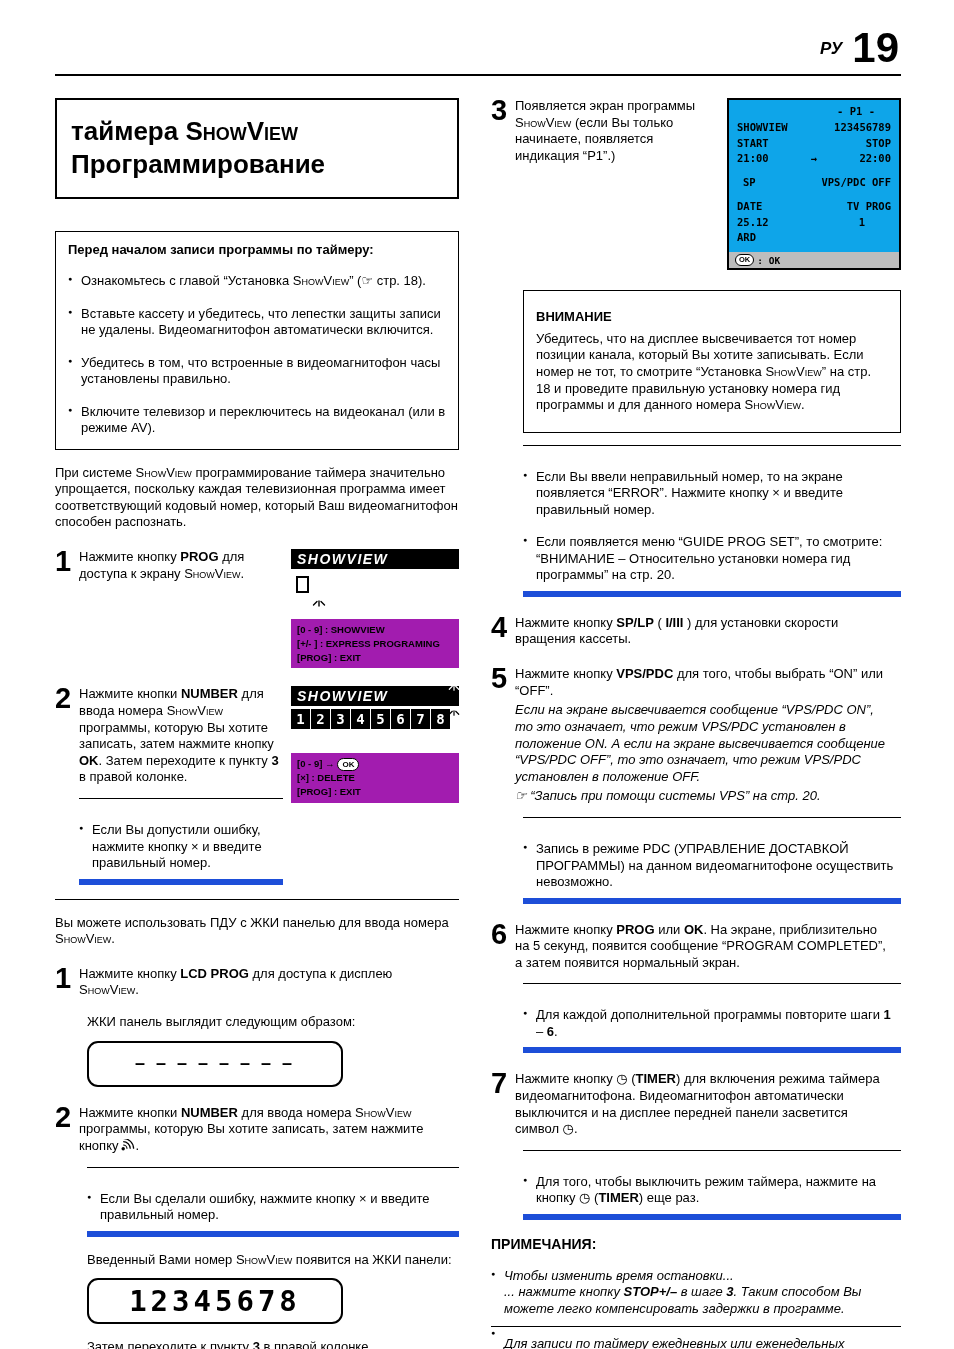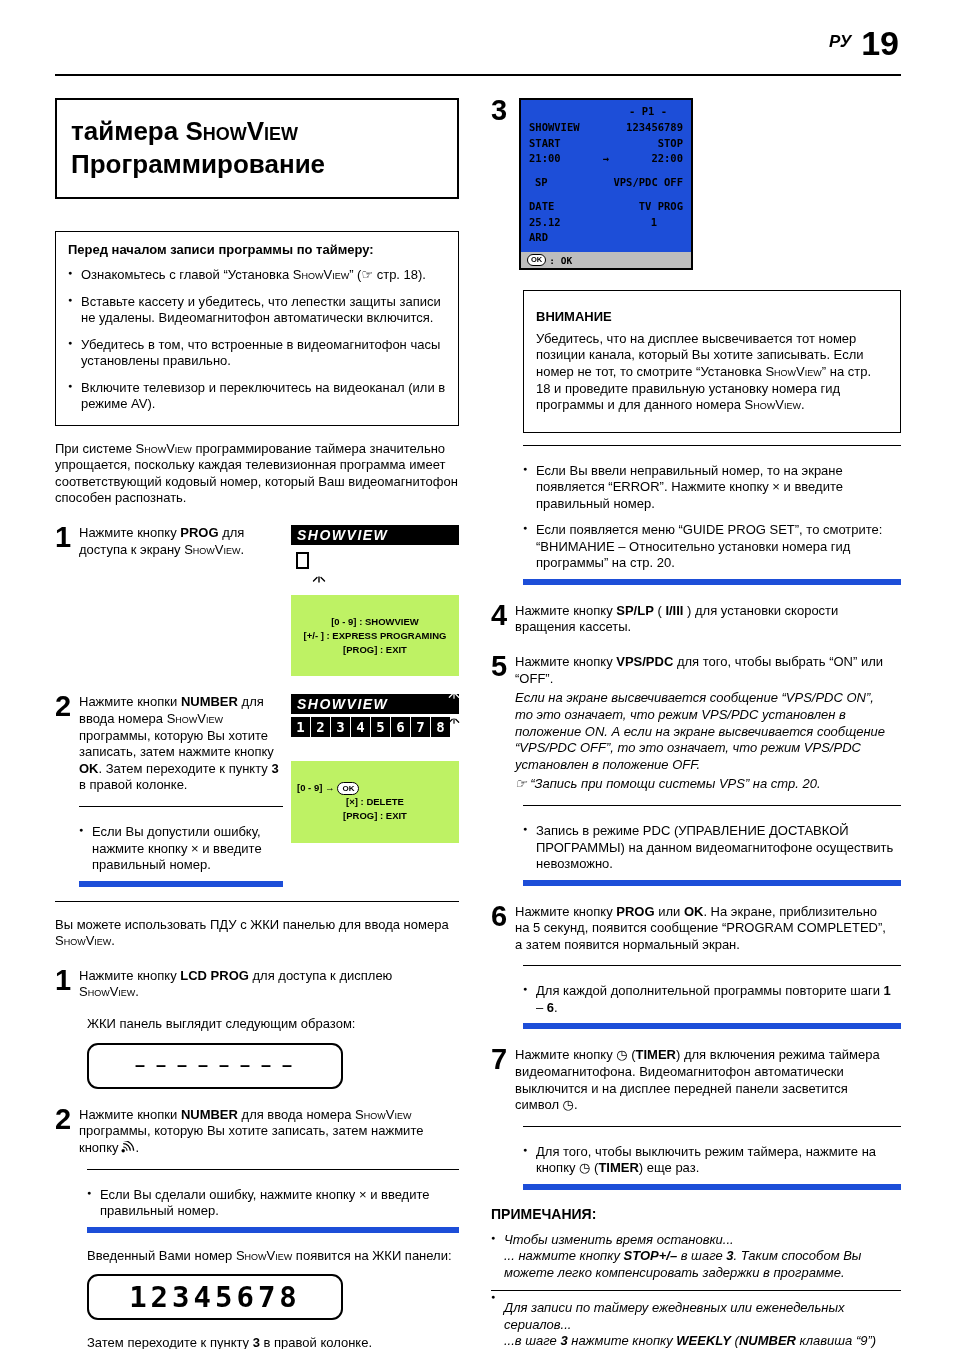--- a/index.html
+++ b/index.html
@@ -9,74 +9,74 @@
     font-family:"Liberation Sans", sans-serif; font-size:13px;
     padding:24px 53px 18px 55px; position:relative; overflow:hidden;
   }
   .bold{ font-weight:bold; }
   .sv{ font-variant:small-caps; }
 
   
   .pagehead{ text-align:right; padding-right:2px; height:48px; }
   .lang{ font-style:italic; font-weight:bold; font-size:17px; margin-right:10px;
          display:inline-block; transform:translateY(-8px); }
-  .pnum{ font-size:34px; font-weight:bold; }
+  .pnum{ font-size:42px; font-weight:bold; }
   .toprule{ border-top:2px solid #000; margin-top:2px; }
 
   
   .cols{ display:flex; gap:32px; margin-top:22px; align-items:flex-start; }
   .colL{ flex:0 0 404px; max-width:404px; }
   .colR{ flex:1; min-width:0; }
 
   
   .titlebox{ border:2px solid #000; padding:15px 14px 17px; font-size:26px;
              font-weight:bold; line-height:1.25; }
   .prepbox{ border:1.5px solid #000; padding:10px 12px 12px; margin-top:32px; }
   .blist{ list-style:none; }
-  .blist li{ position:relative; padding-left:13px; margin-top:10px; line-height:1.27; }
+  .blist li{ position:relative; padding-left:13px; margin-top:16px; line-height:1.27; }
   .blist li::before{ content:"●"; position:absolute; left:0; top:2px; font-size:7px; }
   .para{ margin-top:15px; line-height:1.28; }
 
   .step{ display:flex; margin-top:18px; align-items:flex-start; }
   .snum{ flex:0 0 24px; font-size:29px; font-weight:bold; line-height:1; margin-top:-2px; }
   .smain{ flex:1; min-width:0; padding-right:8px; }
   .stext{ line-height:1.28; }
   .note{ border-top:1px solid #000; border-bottom:6px solid #1d4ed8; padding:7px 0; margin-top:12px; }
   .ind32{ margin-left:32px; }
   .rule{ border-top:1px solid #000; margin-top:14px; }
 
   
   .screen{ flex:0 0 168px; }
   .scbar{ background:#000; color:#fff; font-weight:bold; font-style:italic;
           font-size:14px; letter-spacing:1.5px; padding:2px 6px; position:relative; }
   .sc1body{ height:50px; position:relative; }
   .cursor{ position:absolute; left:5px; top:7px; width:13px; height:17px; border:2px solid #000; }
   .spark1{ position:absolute; left:20px; top:24px; }
-  .legend{ background:#bef264; font-size:9.5px; font-weight:bold; line-height:1.45; padding:20px 6px;text-align:center; }
+  .legend{ background:#a21caf; font-size:9.5px; font-weight:bold; line-height:1.45; padding:4px 6px; }
   .digits{ display:flex; gap:1px; margin-top:3px; position:relative; width:160px; }
   .digit{ width:19px; height:20px; background:#000; color:#fff; display:flex; align-items:center;
           justify-content:center; font-family:"DejaVu Sans Mono", monospace; font-weight:bold; font-size:14px; }
   .digspark{ position:absolute; right:-10px; top:-5px; }
   .barspark{ position:absolute; right:-2px; top:-7px; }
   .lg2{ margin-top:24px; }
   .lgrow{ display:flex; align-items:center; gap:3px; }
   .okb{ display:inline-block; border:1px solid #000; border-radius:7px; padding:0 4px;
         font-size:8px; line-height:11px; background:#fff; }
 
   
   .lcd{ width:256px; height:46px; border:2.5px solid #000; border-radius:11px;
         margin:10px 0 4px 32px; display:flex; align-items:center; justify-content:center; }
   .dashes{ font-weight:bold; font-size:18px; letter-spacing:3px; }
   .segdigits{ font-family:"DejaVu Sans Mono", monospace; font-weight:bold;
               font-size:29px; letter-spacing:4px; }
   .transmit{ vertical-align:-1px; margin-left:3px; }
 
   
   .screen3{ flex:0 0 174px; border:2px solid #000; font-family:"DejaVu Sans Mono", monospace;
-            font-weight:bold; font-size:10.5px; padding-top:4px; margin-left:4px; background:#1d4ed8; }
+            font-weight:bold; font-size:10.5px; padding-top:4px; margin-left:4px; background:#0ea5e9; }
   .s3row{ display:flex; justify-content:space-between; padding:0 8px; line-height:1.5; }
   .s3row.p1{ justify-content:flex-end; padding-right:24px; }
   .s3row.mt{ margin-top:8px; }
   .s3row.ard{ justify-content:flex-start; padding-right:16px; }
   .pr26{ padding-right:26px; }
   .pl6{ padding-left:6px; }
   .s3footer{ background:#bdbdbd; margin-top:6px; padding:2px 6px; display:flex;
              align-items:center; gap:3px; font-size:9.5px; }
   .okoval{ border:1px solid #000; border-radius:7px; background:#fff; font-size:7.5px;
            line-height:10px; padding:0 3px; font-family:"Liberation Sans", sans-serif; font-weight:bold; }
@@ -233,20 +233,23 @@
       </div>
 
       <p class="para ind32">Затем переходите к пункту <b>3</b> в правой колонке.</p>
 
     </div>
 
     <div class="col colR">
 
       <div class="step" style="margin-top:0;">
         <div class="snum">3</div>
+        <div class="smain">
+          <div class="stext">Появляется экран программы <span class="sv">ShowView</span> (если Вы только начинаете, появляется индикация “Р1”.)</div>
+        </div>
         <div class="screen3">
           <div class="s3row p1">
               <span>- P1 -</span>
             </div>
           <div class="s3row">
               <span>SHOWVIEW</span>
               <span>123456789</span>
             </div>
           <div class="s3row">
               <span>START</span>

